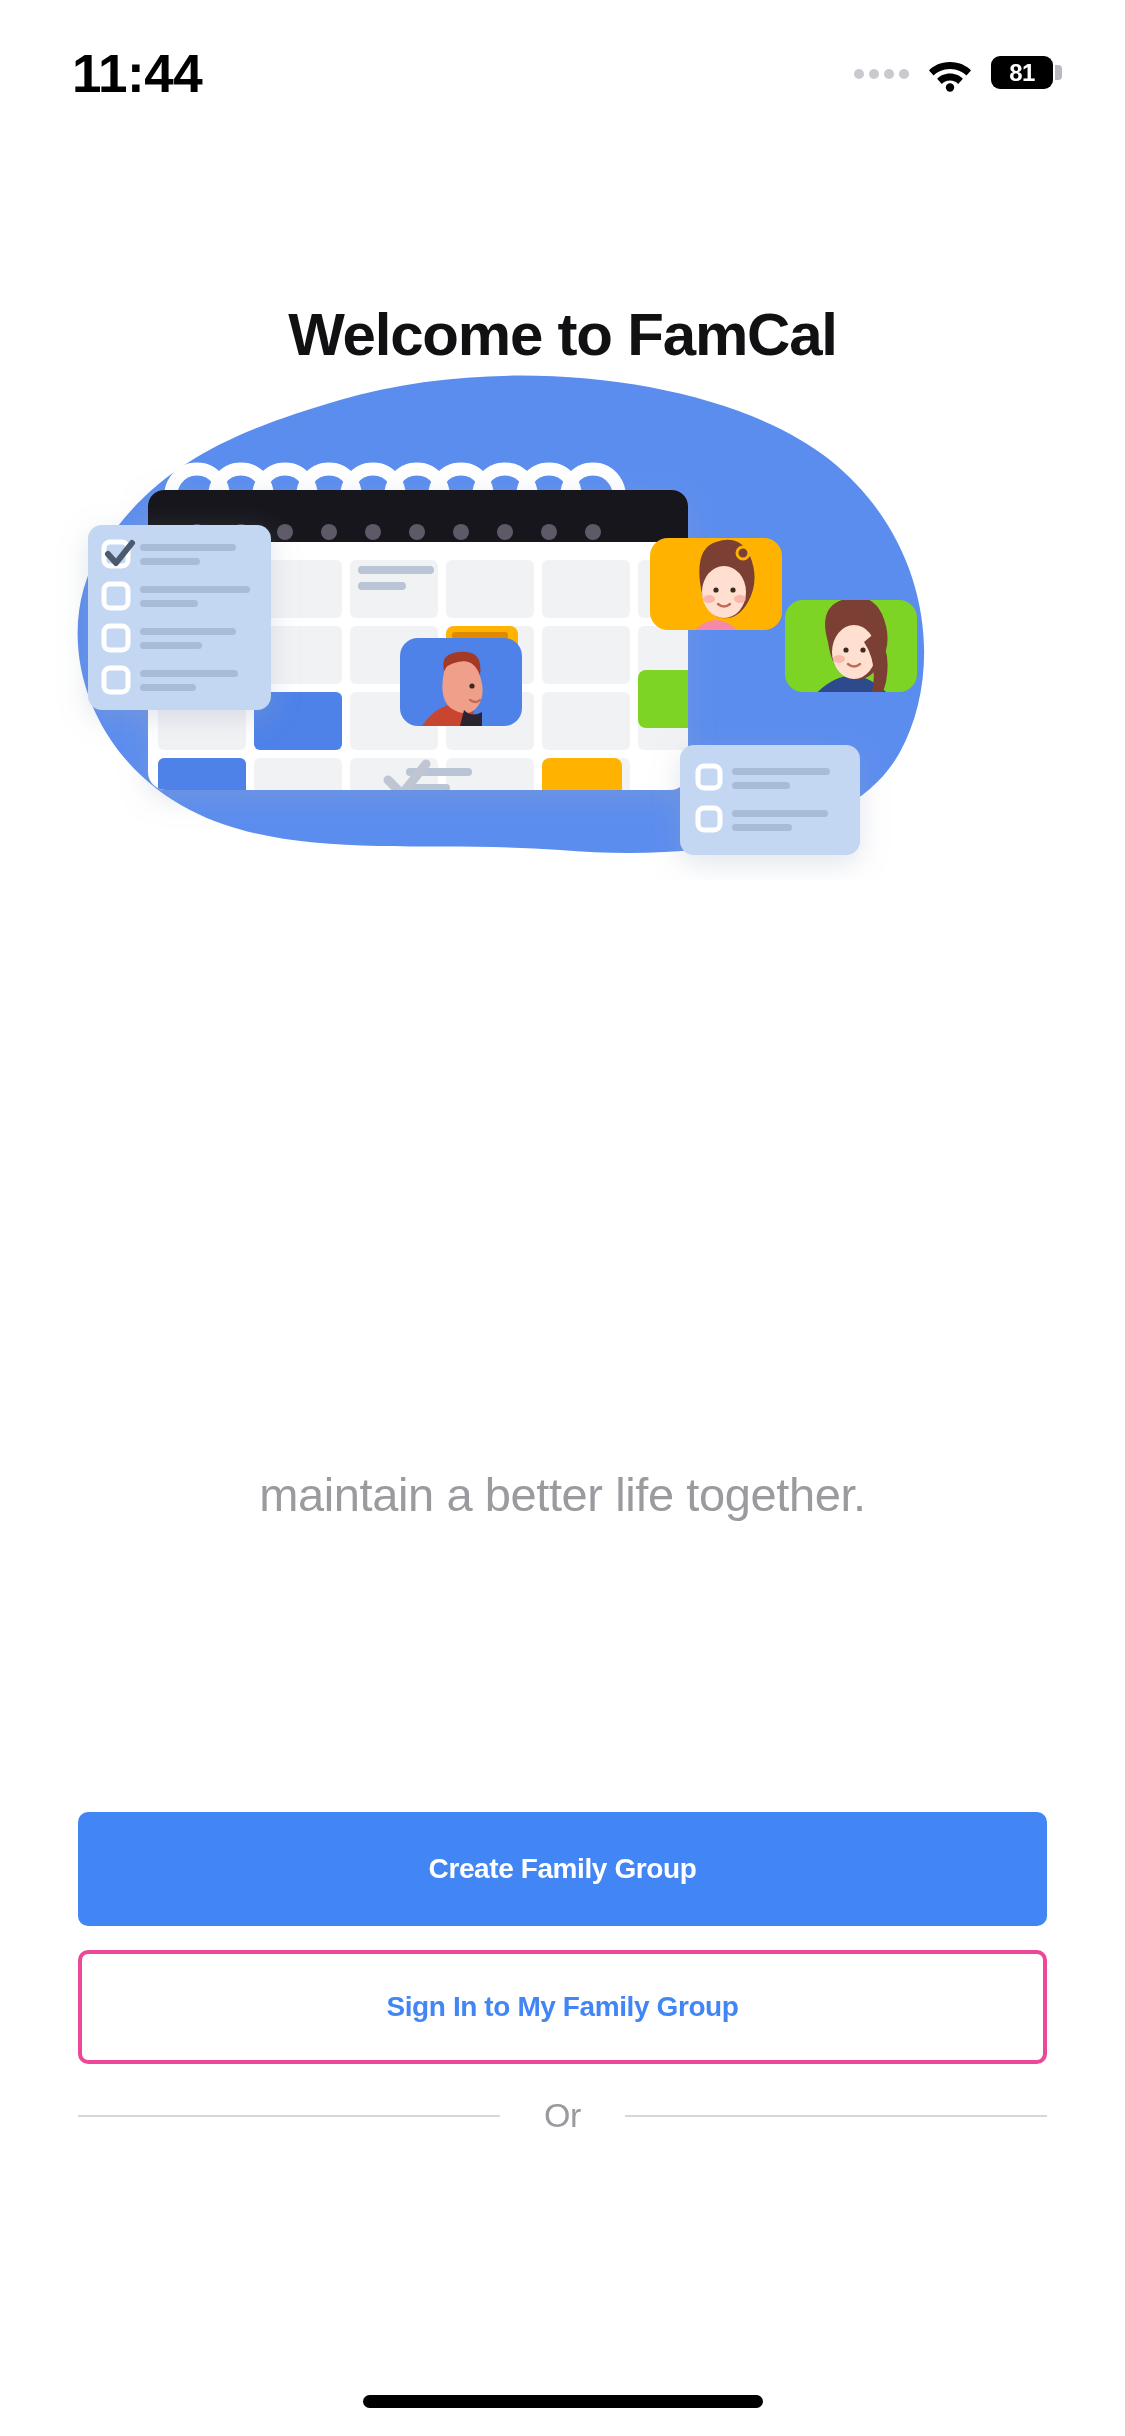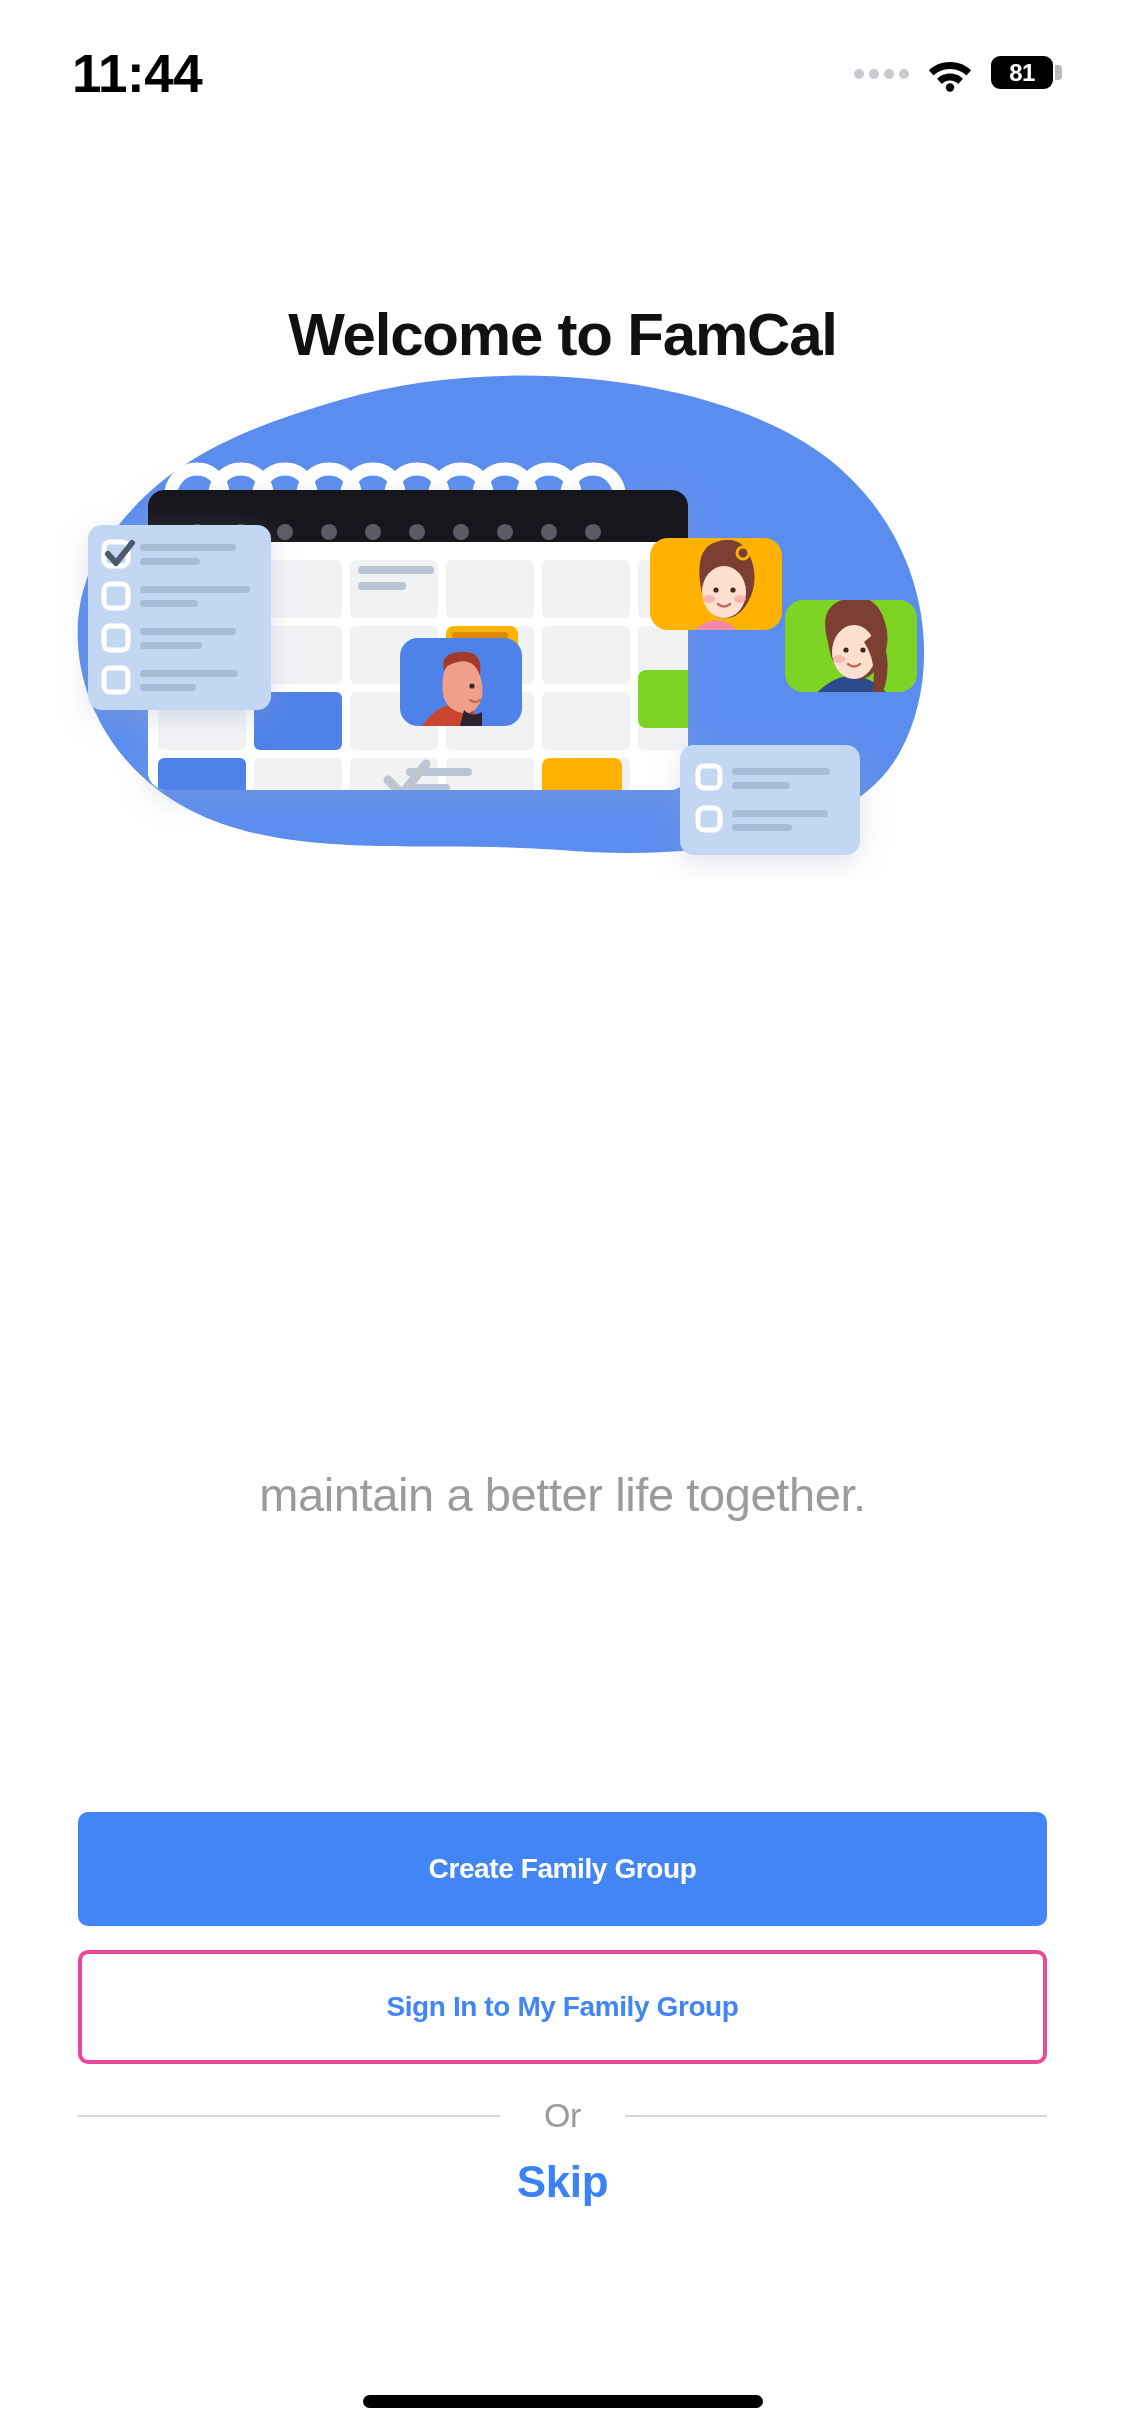--- a/index.html
+++ b/index.html
@@ -310,16 +310,15 @@
   <div class="btn btn-primary">Create Family Group</div>
 
   <div class="btn btn-secondary">Sign In to My Family Group</div>
 
   <div class="divider">
     <div class="line"></div>
     <div class="or">Or</div>
     <div class="line"></div>
   </div>
 
-  <div class="skip">Skip</div>
 </div>
 
 <div class="home-indicator"></div>
 
 </body></html>

